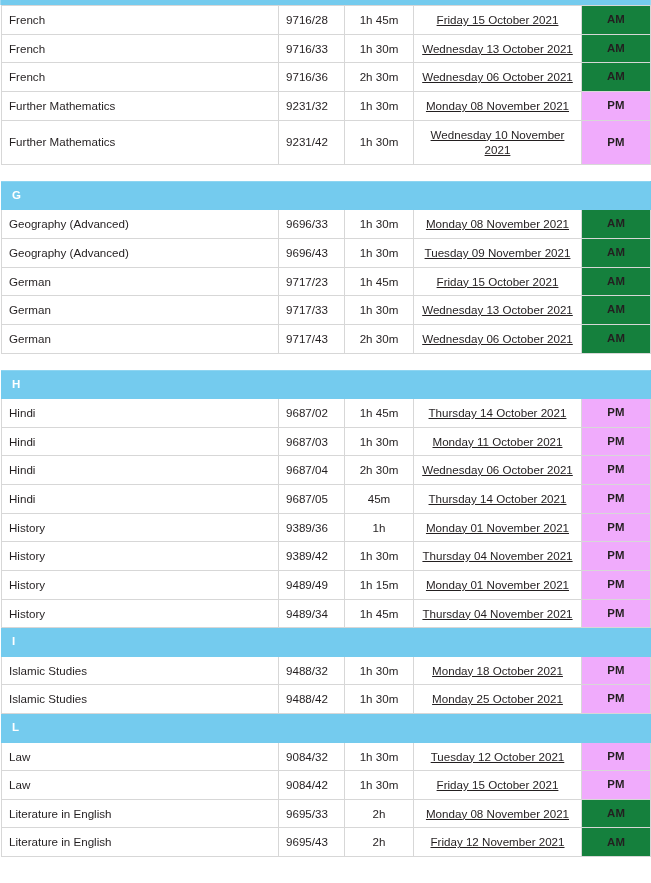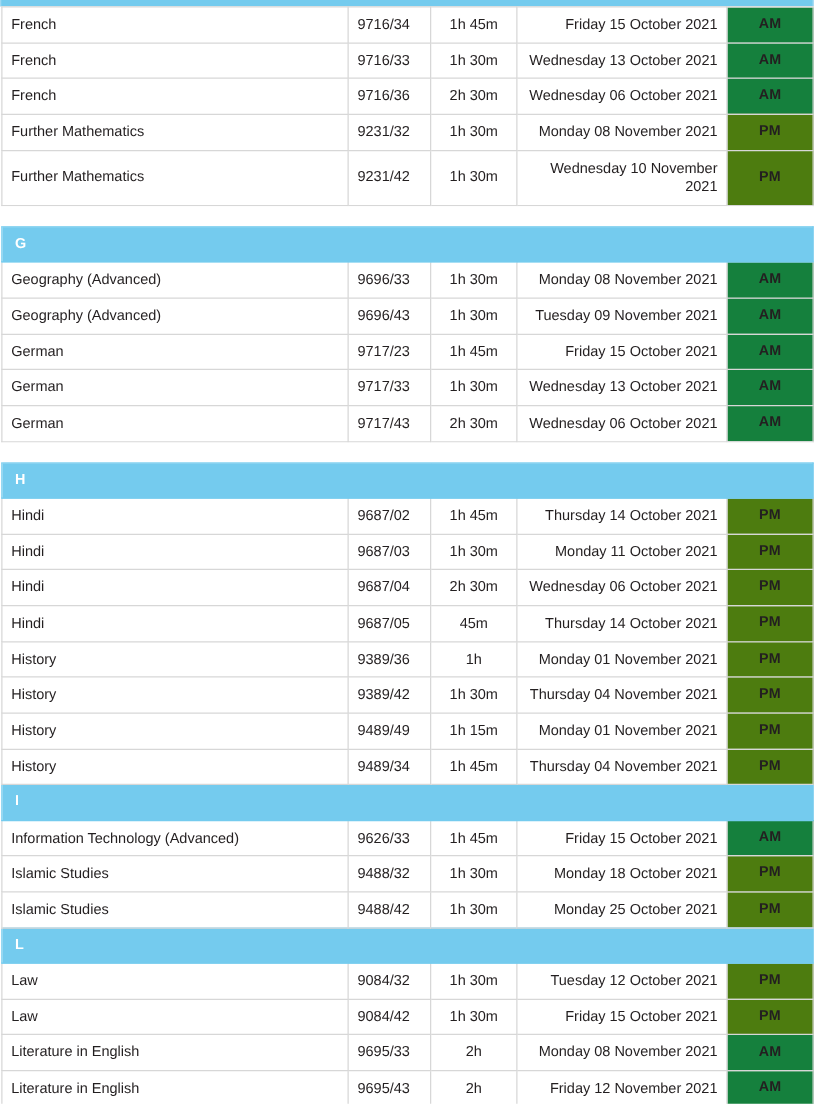--- a/index.html
+++ b/index.html
@@ -51,28 +51,28 @@
     border: 1px solid #d7d7d7;
     padding: 6px 7px 6px 7px;
     vertical-align: middle;
     line-height: 1.35;
     background: #ffffff;
     height: 13px;
   }
   td.subject  { text-align: left; }
   td.code     { text-align: left; white-space: nowrap; }
   td.duration { text-align: center; white-space: nowrap; }
-  td.date     { text-align: right; }
+  td.date     { text-align: center; text-decoration: underline; }
   td.session  {
     text-align: center;
     font-weight: bold;
     font-size: 11.4px;
     letter-spacing: 0.2px;
   }
-  td.session.pm { background: #4d7c0f; }
+  td.session.pm { background: #f0abfc; }
   td.session.am { background: #15803d; }
 
   
   tr.section-head td {
     background: #74CBEE;
     border: 1px solid #74CBEE;
     border-top-color: #8ed5f1;
     color: #ffffff;
     font-weight: bold;
     font-size: 11.5px;
@@ -96,21 +96,21 @@
           <colgroup>
             <col class="c-subject">
             <col class="c-code">
             <col class="c-duration">
             <col class="c-date">
             <col class="c-session">
           </colgroup>
           <tbody>
             <tr class="exam-row">
               <td class="subject">French</td>
-              <td class="code">9716/34</td>
+              <td class="code">9716/28</td>
               <td class="duration">1h 45m</td>
               <td class="date">Friday 15 October 2021</td>
               <td class="session am">AM</td>
             </tr>
             <tr class="exam-row">
               <td class="subject">French</td>
               <td class="code">9716/33</td>
               <td class="duration">1h 30m</td>
               <td class="date">Wednesday 13 October 2021</td>
               <td class="session am">AM</td>
@@ -258,27 +258,20 @@
               <td class="subject">History</td>
               <td class="code">9489/34</td>
               <td class="duration">1h 45m</td>
               <td class="date">Thursday 04 November 2021</td>
               <td class="session pm">PM</td>
             </tr>
             <tr class="section-head">
               <td colspan="5">I</td>
             </tr>
             <tr class="exam-row">
-              <td class="subject">Information Technology (Advanced)</td>
-              <td class="code">9626/33</td>
-              <td class="duration">1h 45m</td>
-              <td class="date">Friday 15 October 2021</td>
-              <td class="session am">AM</td>
-            </tr>
-            <tr class="exam-row">
               <td class="subject">Islamic Studies</td>
               <td class="code">9488/32</td>
               <td class="duration">1h 30m</td>
               <td class="date">Monday 18 October 2021</td>
               <td class="session pm">PM</td>
             </tr>
             <tr class="exam-row">
               <td class="subject">Islamic Studies</td>
               <td class="code">9488/42</td>
               <td class="duration">1h 30m</td>

